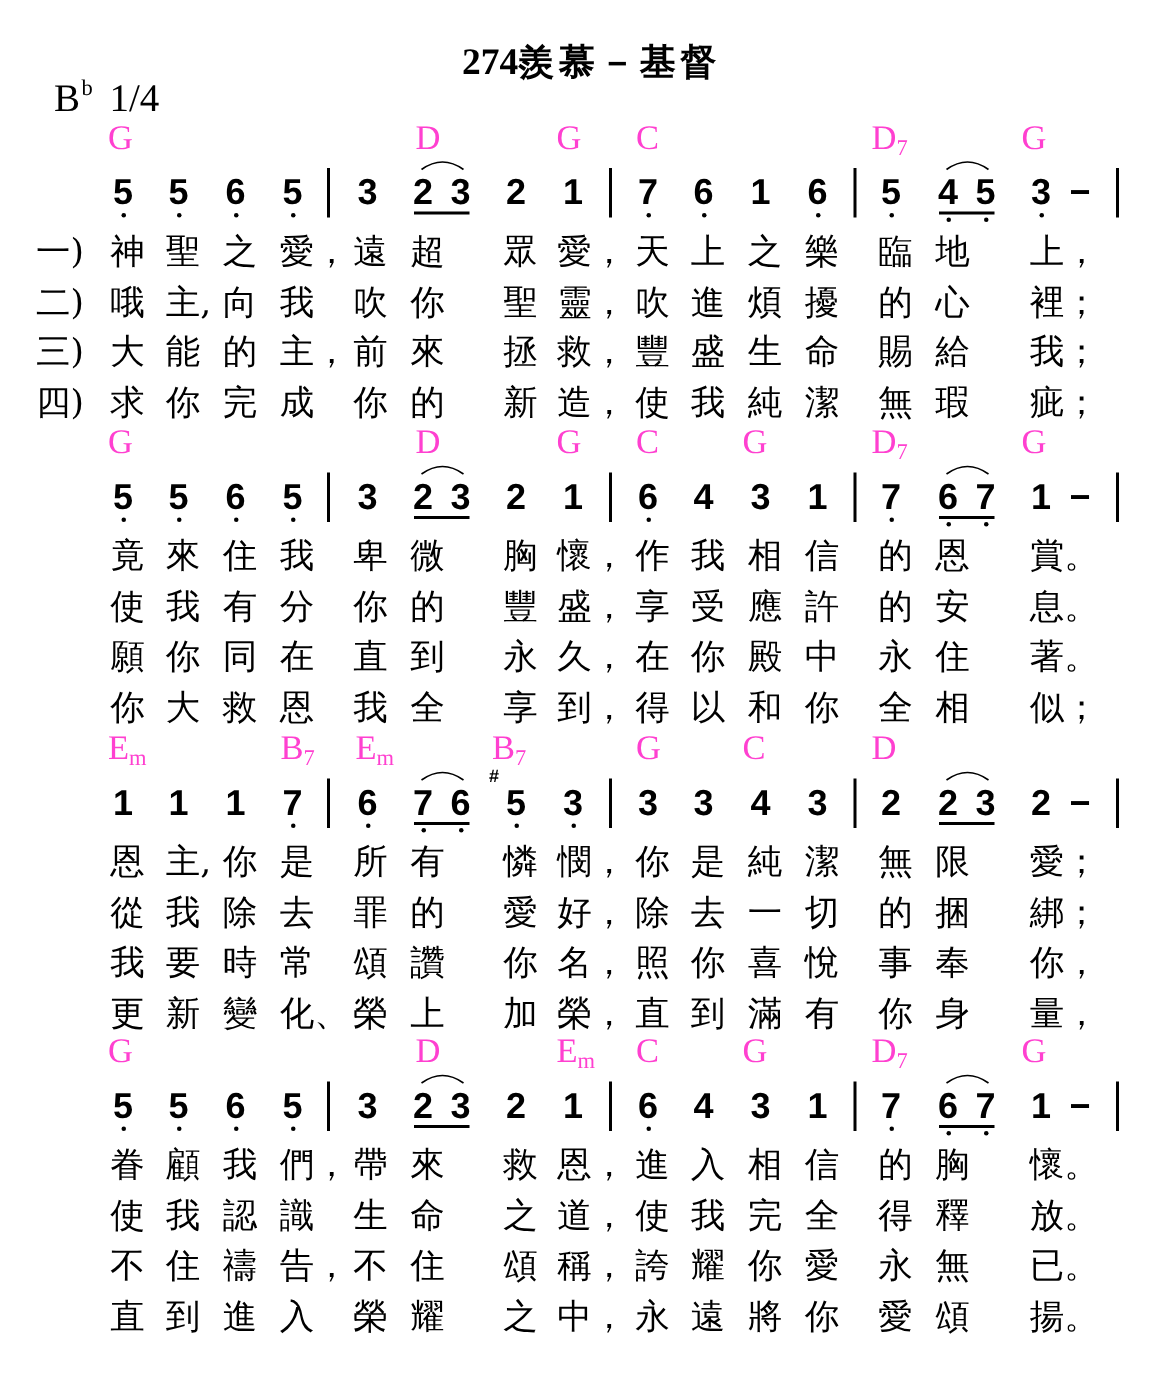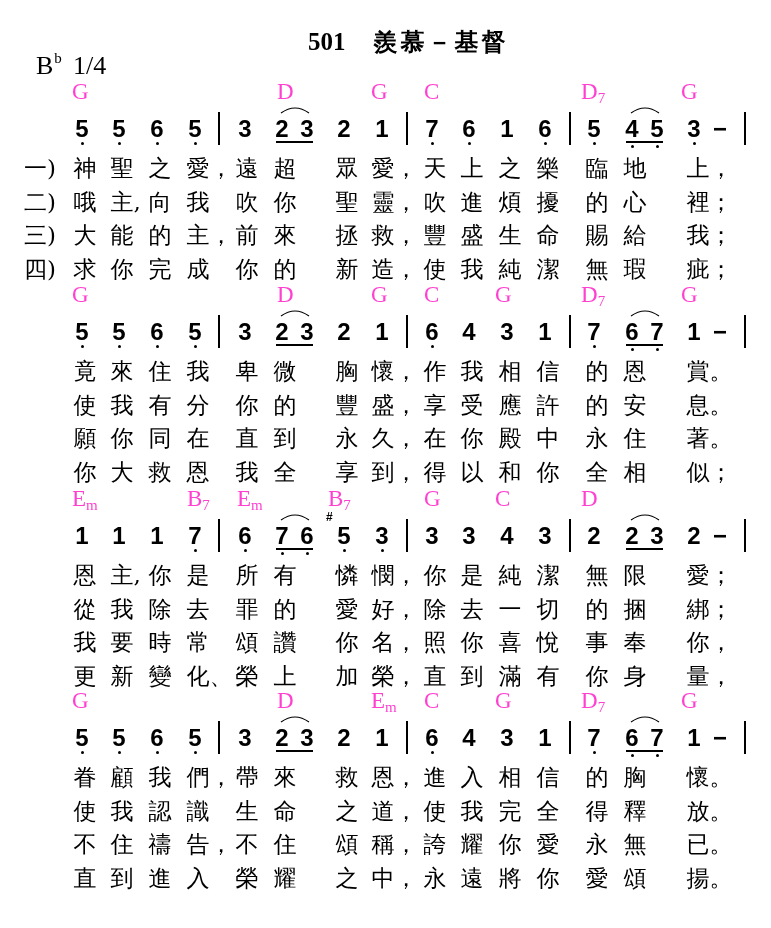--- a/index.html
+++ b/index.html
@@ -3,21 +3,21 @@
 <meta charset="utf-8">
 <style>
   * { box-sizing: border-box; }
   html, body { margin: 0; padding: 0; background: #ffffff; }
   body { width: 771px; height: 928px; position: relative; overflow: hidden; color: #000; }
   #sheet { position: absolute; left: 0; top: 0; width: 771px; height: 928px; }
 
   
   .title { position: absolute; left: 308px; top: 27px; line-height: 30px; white-space: nowrap; font-weight: bold; }
   .title .num { font-family: "Liberation Serif", serif; font-size: 25px; }
-  .title .name { font-family: Liberation Sans, sans-serif; font-size: 24px; margin-left: 28px; letter-spacing: 3px; }
+  .title .name { font-family: Liberation Sans, sans-serif; font-size: 24px; margin-left: 0; letter-spacing: 3px; }
 
   
   .key { position: absolute; left: 36px; top: 51px; font-family: "Liberation Serif", serif; font-size: 26px; line-height: 30px; white-space: nowrap; }
   .key .flat { font-size: 15px; position: relative; top: -11px; margin-left: 1px; }
   .time { position: absolute; left: 73px; top: 51px; font-family: "Liberation Serif", serif; font-size: 26px; line-height: 30px; }
 
   
   .system { position: absolute; left: 0; width: 771px; height: 200px; }
   .s0 { top: 79px; } .s1 { top: 282px; } .s2 { top: 486px; } .s3 { top: 688px; }
 
@@ -59,21 +59,21 @@
   .l1 { left: 73.5px; } .l2 { left: 110.5px; } .l3 { left: 148.5px; } .l4 { left: 186.5px; }
   .l5 { left: 235.5px; } .l6 { left: 273.5px; } .l7 { left: 335.5px; } .l8 { left: 371.5px; }
   .l9 { left: 423.5px; } .l10 { left: 460.5px; } .l11 { left: 498.5px; } .l12 { left: 536.5px; }
   .l13 { left: 585.5px; } .l14 { left: 623.5px; } .l15 { left: 686.5px; }
 </style>
 </head>
 <body>
 
 <div id="sheet">
   <div class="title">
-    <span class="num">501</span><span class="name">羨慕－基督</span>
+    <span class="num">274</span><span class="name">羨慕－基督</span>
   </div>
   <div class="key">
     <span>B</span><span class="flat">b</span>
   </div>
   <div class="time">1/4</div>
   <div id="systems">
       <div class="system s0">
         <div class="chord-row">
           <span class="chord c1" style="color: rgb(255, 64, 208);"><span class="root">G</span></span>
           <span class="chord c6" style="color: rgb(255, 64, 208);"><span class="root">D</span></span>

